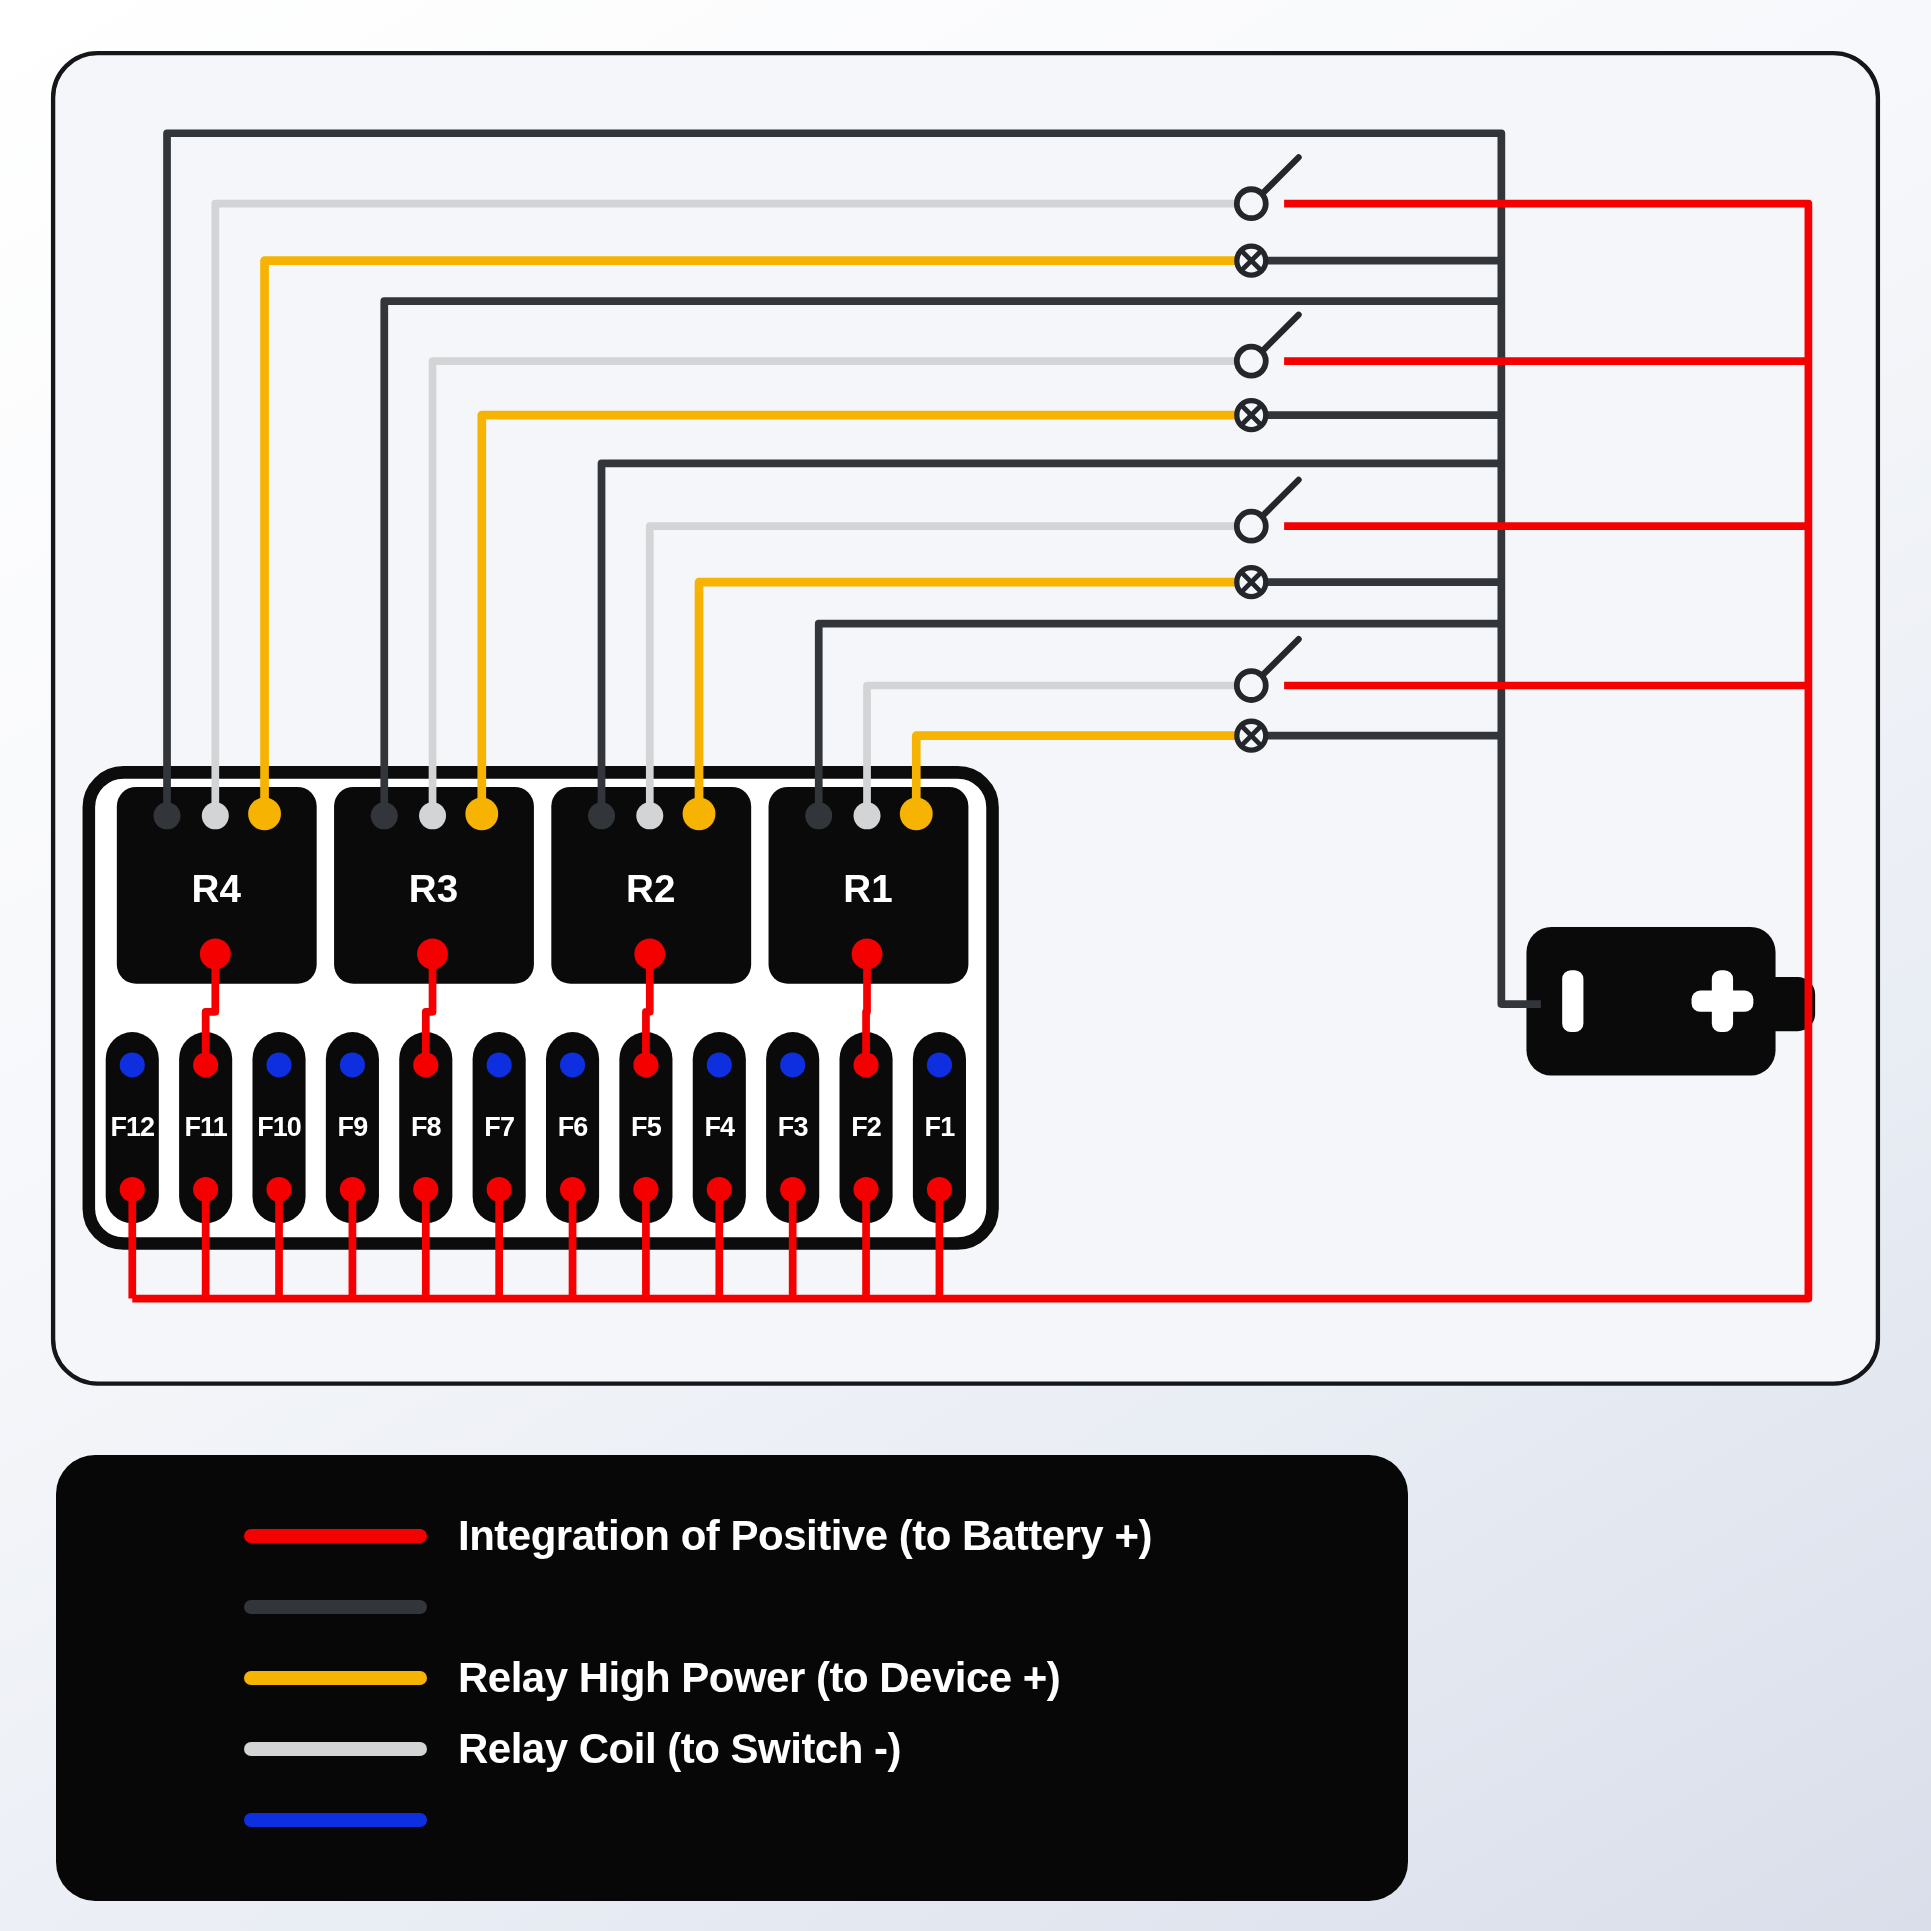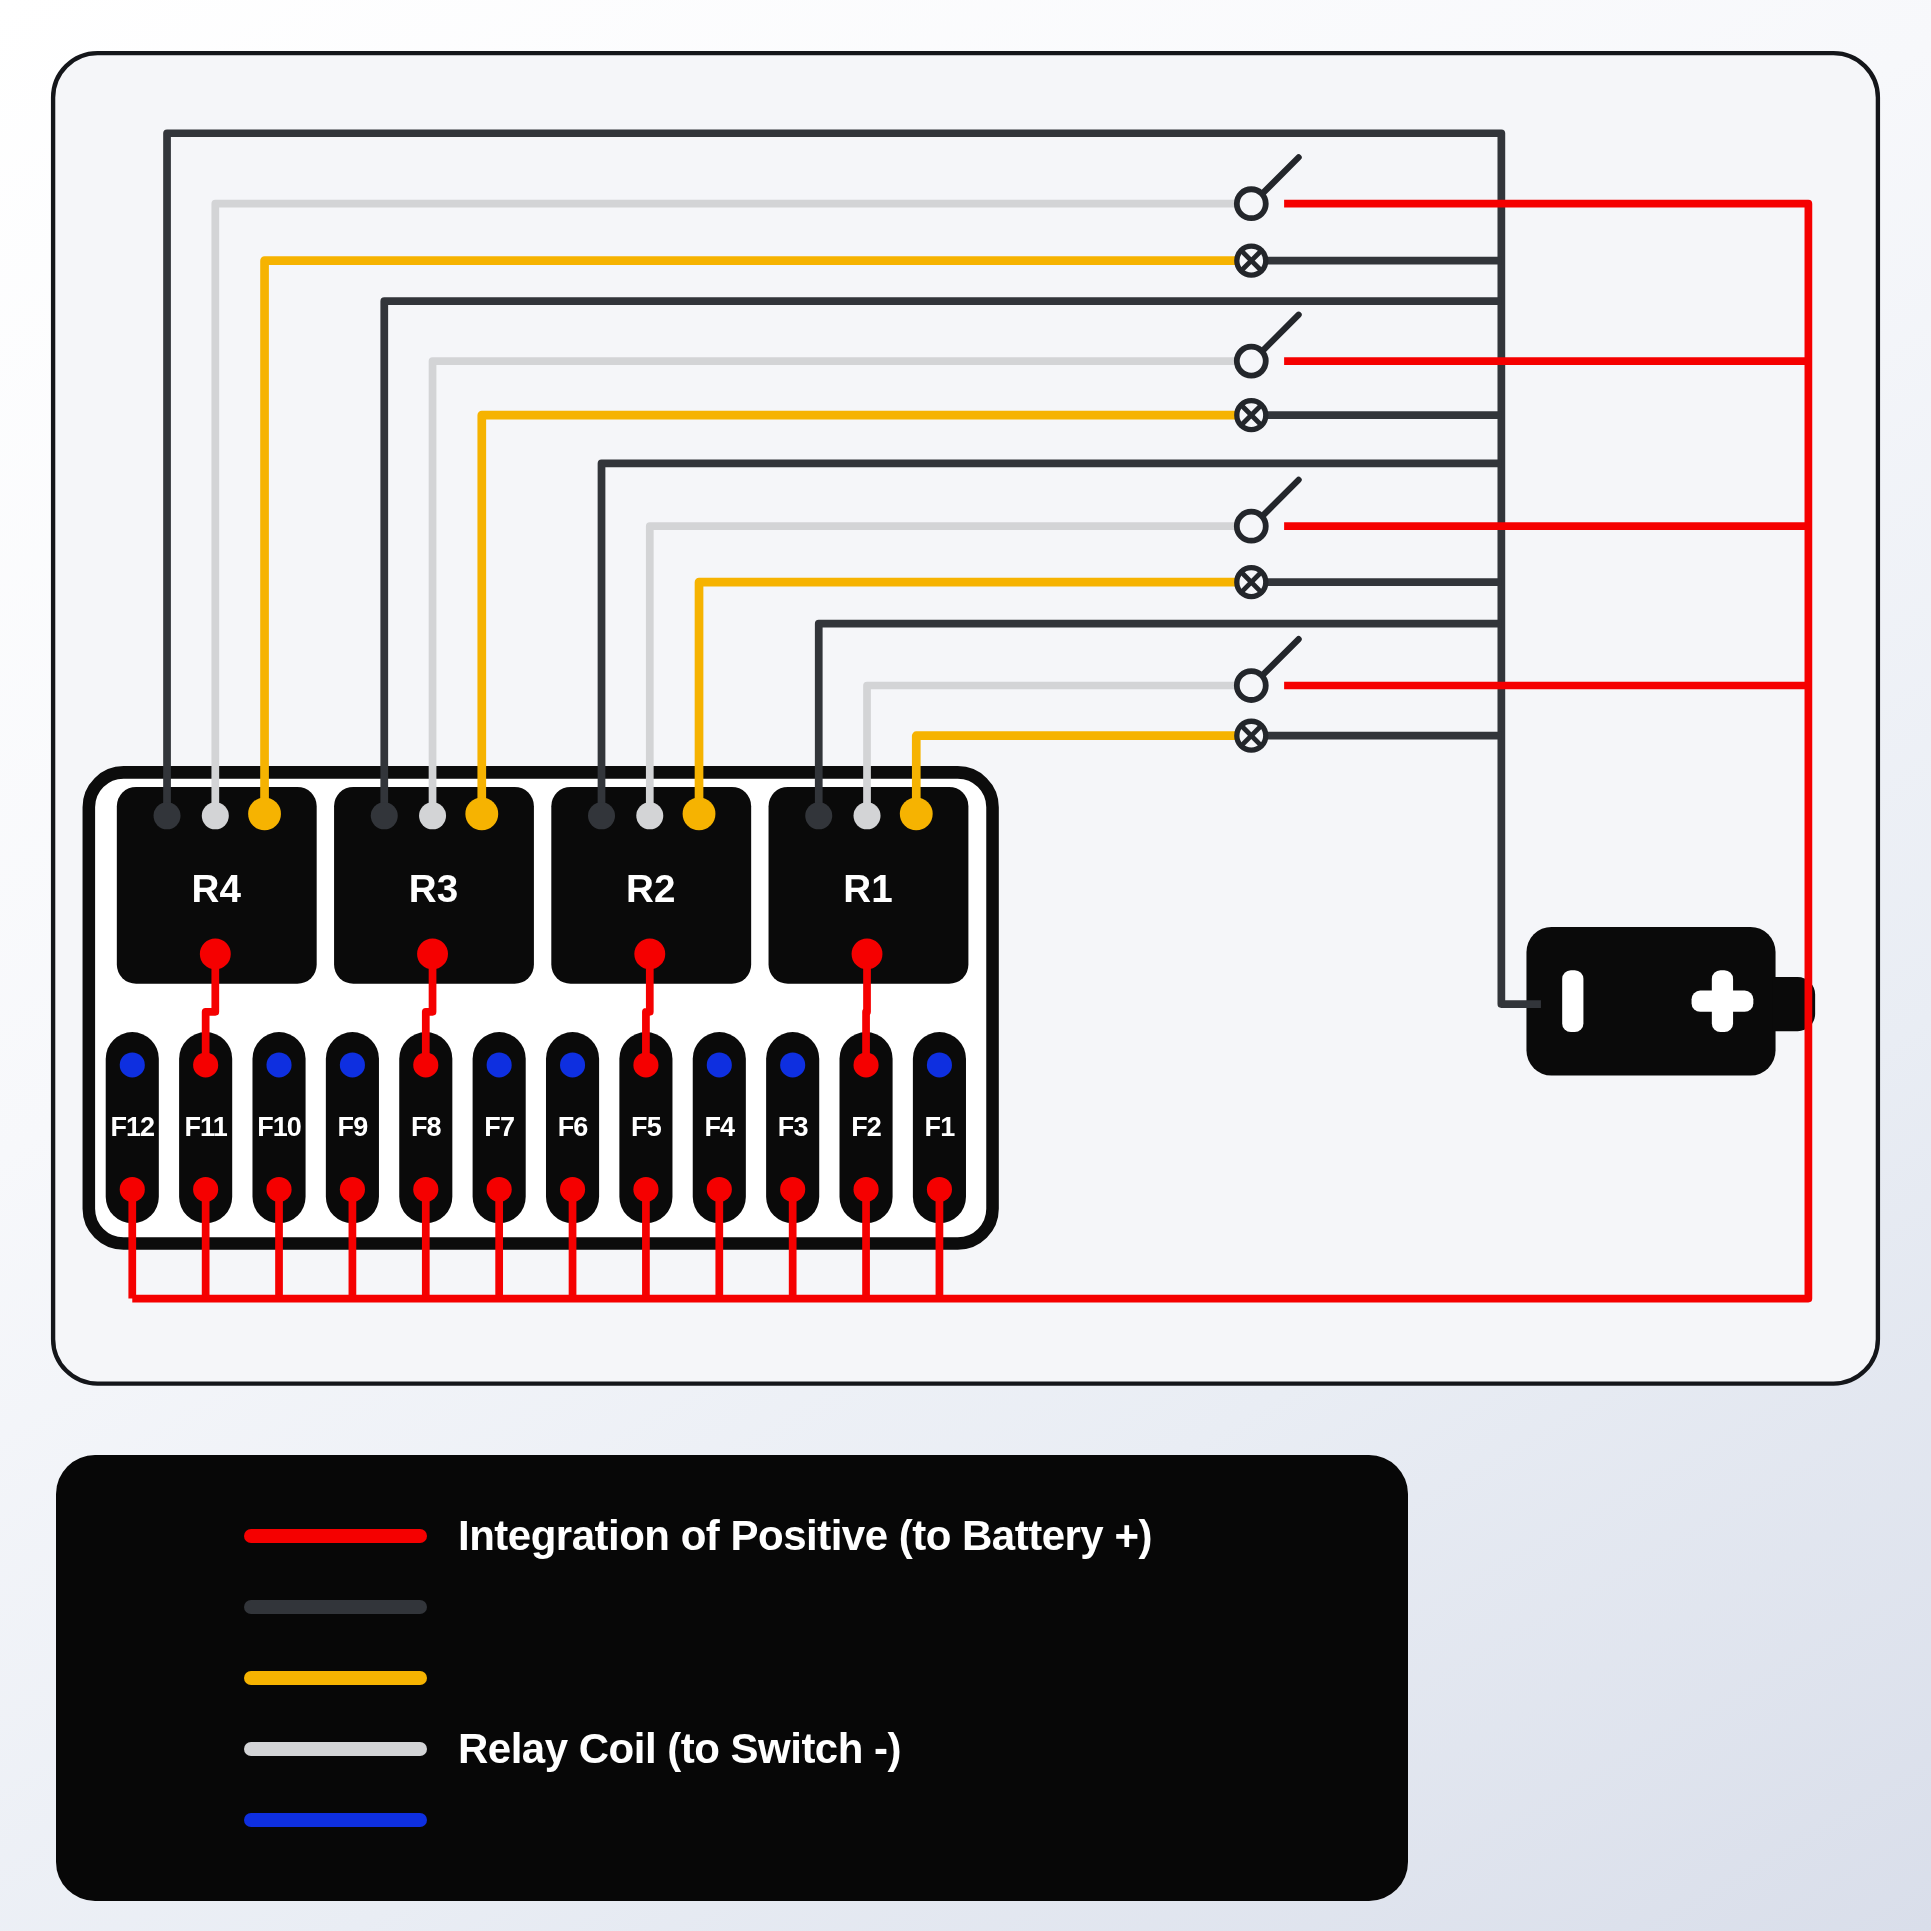--- a/index.html
+++ b/index.html
@@ -255,20 +255,21 @@
   </svg>
 
   <div class="legend">
     <div id="legend-rows" style="display:contents"><div class="legend-row">
           <span class="swatch" style="background: rgb(245, 0, 0);"></span>
           <span class="legend-label">Integration of Positive (to Battery +)</span>
         </div><div class="legend-row">
           <span class="swatch" style="background: rgb(50, 53, 58);"></span>
         </div><div class="legend-row">
           <span class="swatch" style="background: rgb(246, 179, 1);"></span>
+          <span class="legend-label">Relay High Power (to Device +)</span>
         </div><div class="legend-row">
           <span class="swatch" style="background: rgb(211, 212, 214);"></span>
           <span class="legend-label">Relay Coil (to Switch -)</span>
         </div><div class="legend-row">
           <span class="swatch" style="background: rgb(14, 47, 224);"></span>
         </div></div>
   </div>
 
 
 </div>

